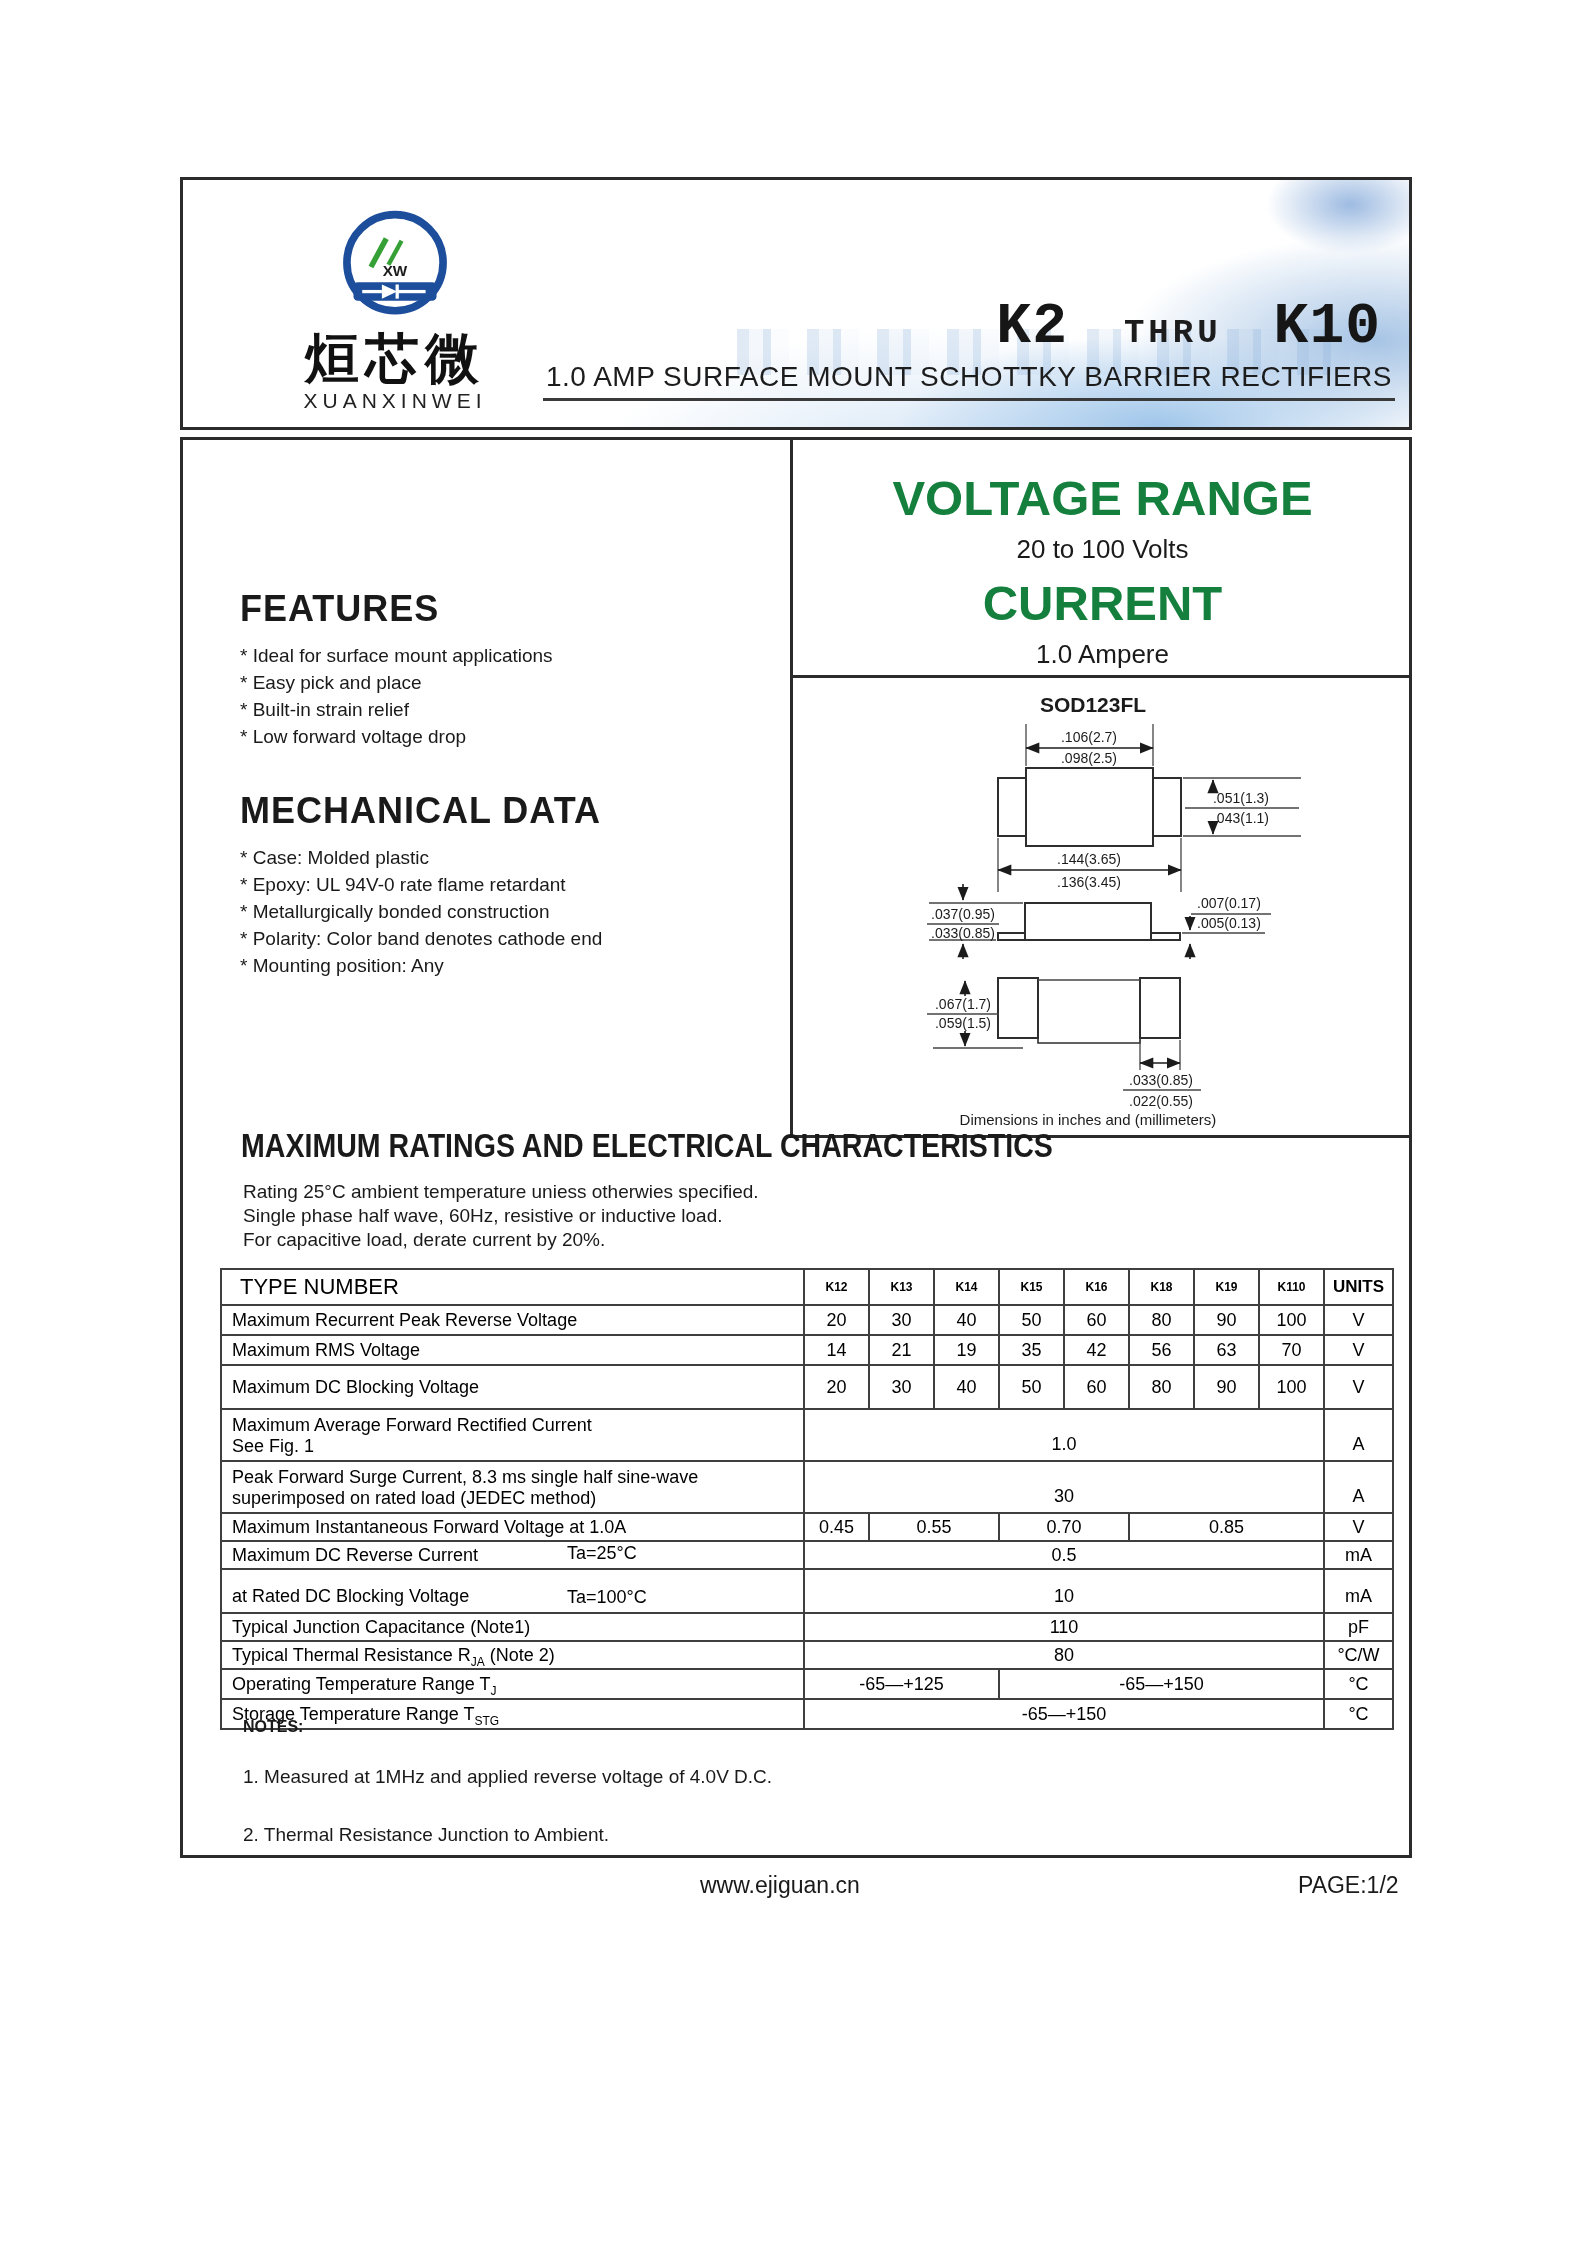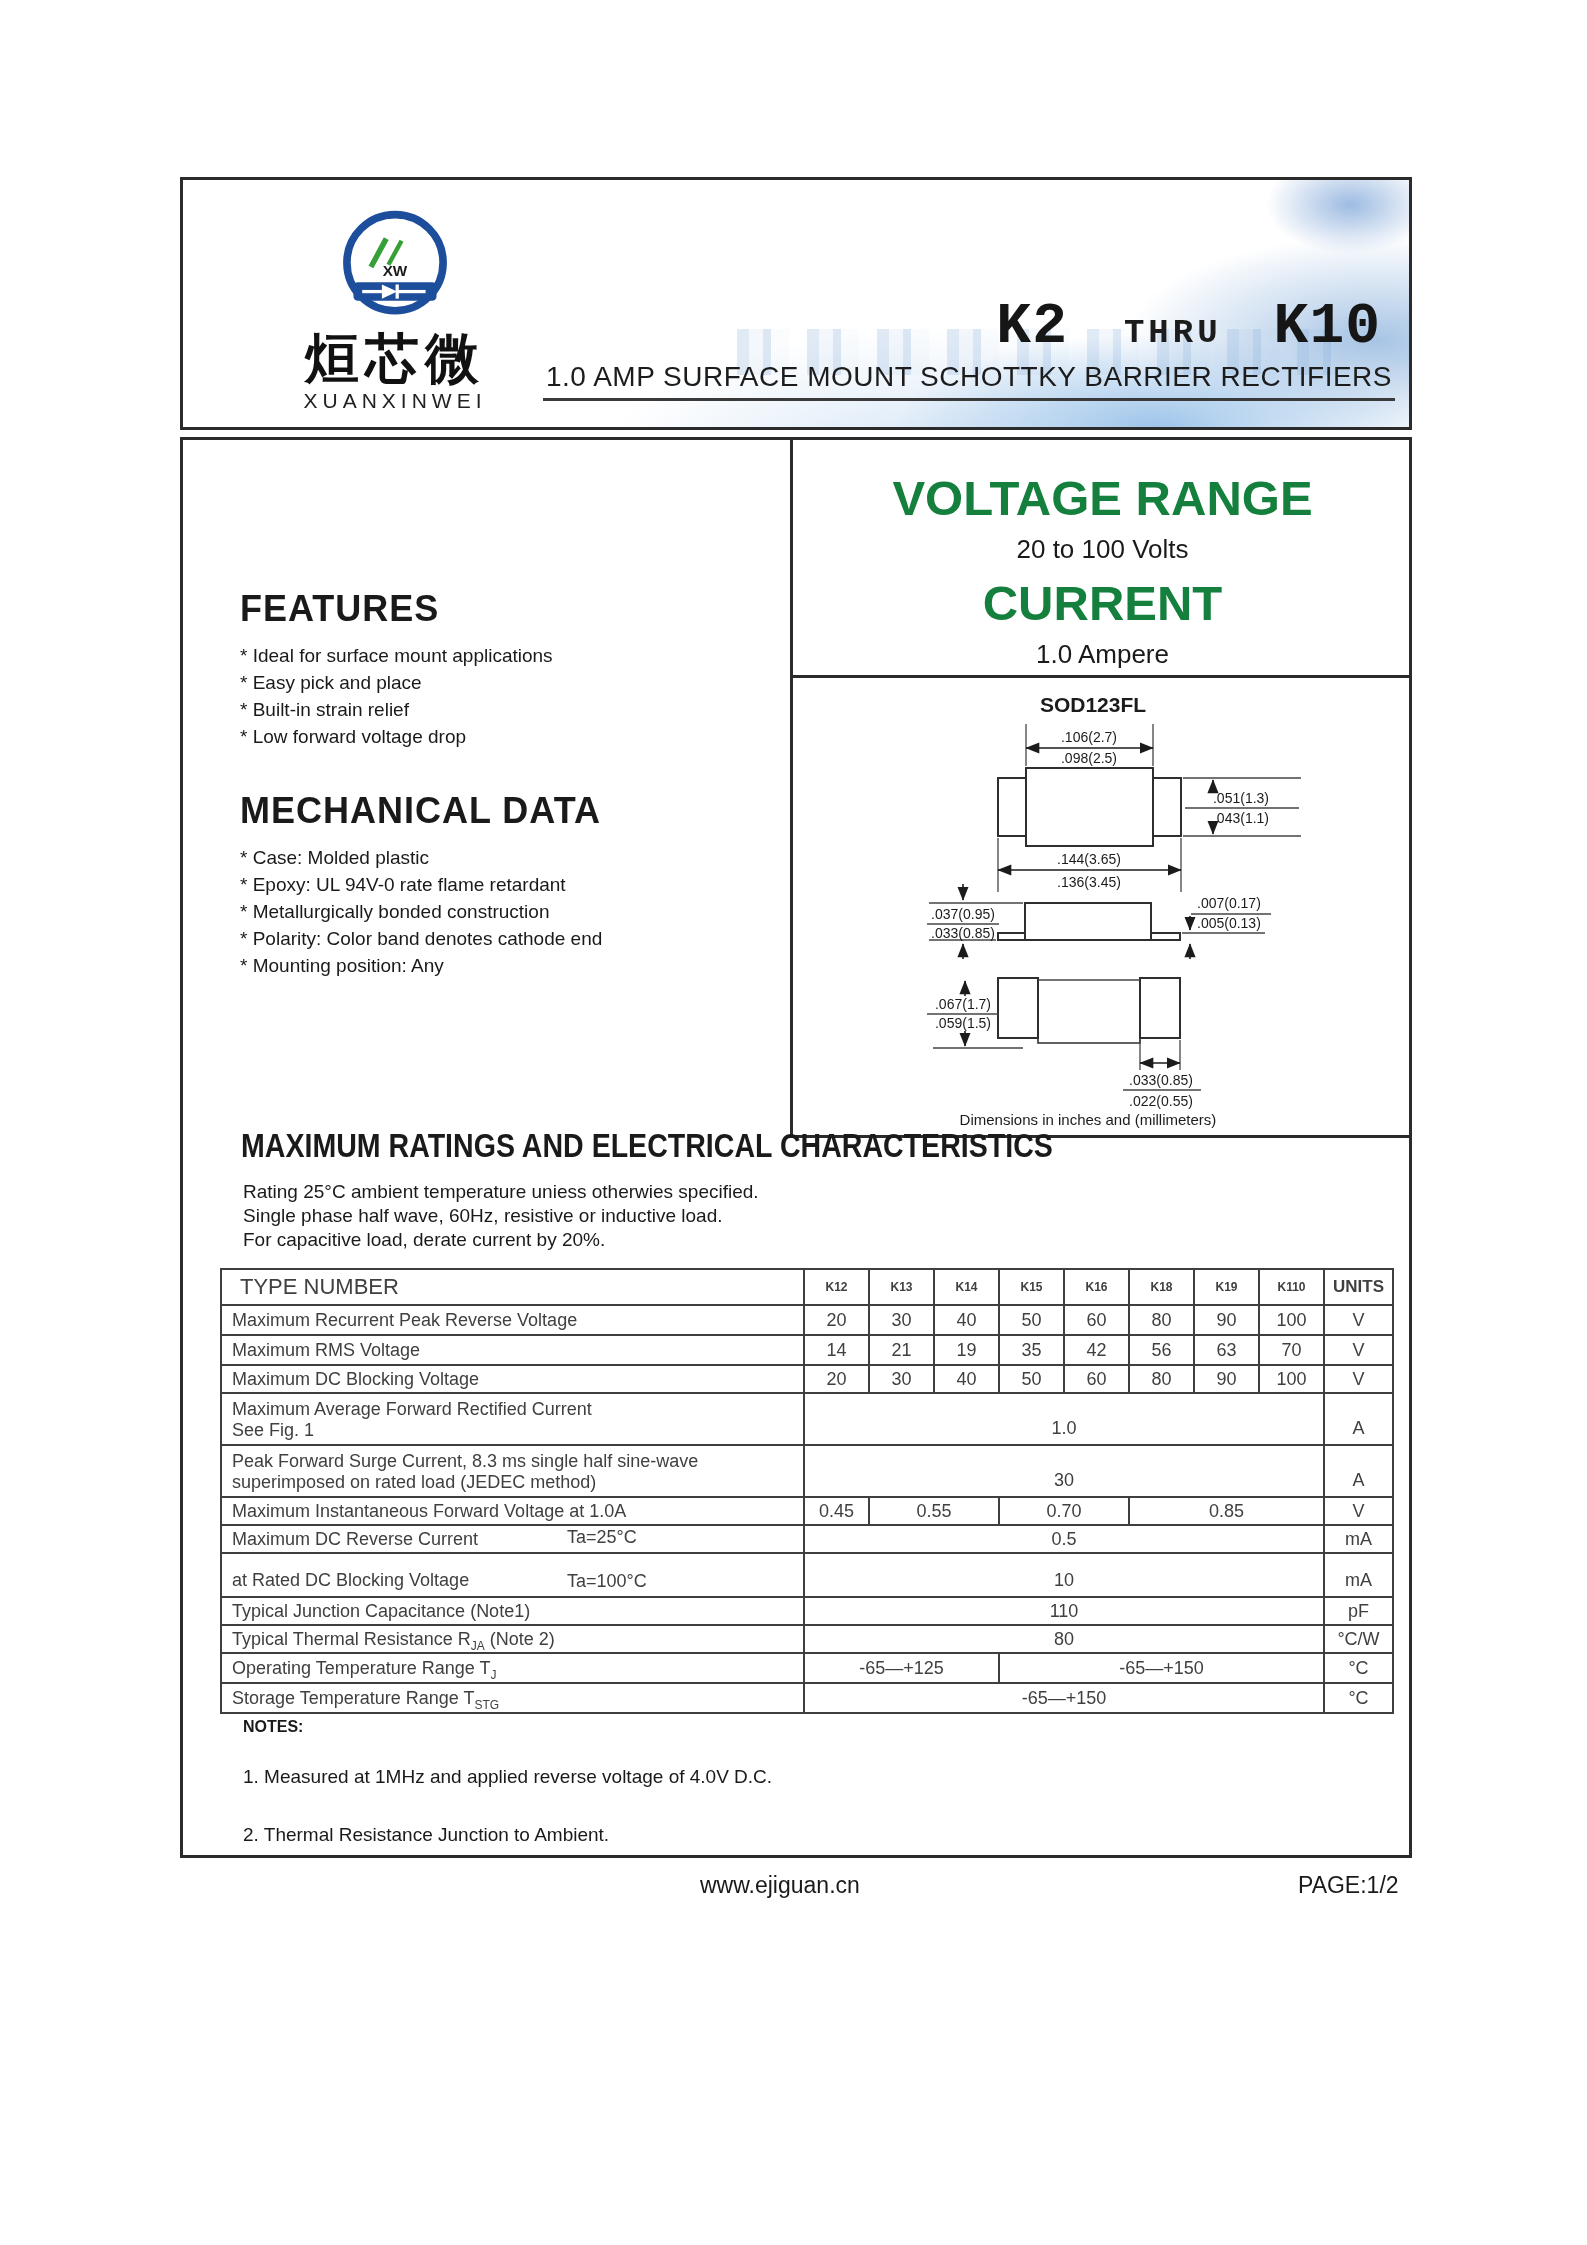--- a/index.html
+++ b/index.html
@@ -43,21 +43,21 @@
   .feat-list{position:absolute;left:57px;top:202px;font-size:19px;line-height:27px;}
   .mech-title{position:absolute;left:57px;top:350px;font-size:36px;font-weight:bold;letter-spacing:1px;}
   .mech-list{position:absolute;left:57px;top:404px;font-size:19px;line-height:27px;}
 
   .sec-title{position:absolute;left:58px;top:686px;font-size:34px;font-weight:bold;
              transform:scaleX(.84);transform-origin:left;white-space:nowrap;letter-spacing:0;}
   .sec-desc{position:absolute;left:60px;top:740px;font-size:19px;line-height:24px;}
 
   
   .tbl-wrap{position:absolute;left:37px;top:828px;}
-  table.ratings{border-collapse:collapse;table-layout:fixed;width:1172px;font-size:18px;color:#404040;border-radius:22px;}
+  table.ratings{border-collapse:collapse;table-layout:fixed;width:1172px;font-size:18px;color:#000000;border-radius:22px;}
   .ratings th,.ratings td{border:2px solid #3f3f3f;padding:0;overflow:hidden;}
   .ratings thead tr{height:36px;}
   th.hdr{font-size:22px;font-weight:normal;text-align:left;padding-left:18px;}
   th.kcol{font-size:12px;font-weight:bold;}
   th.units-h{font-size:17px;font-weight:bold;}
   td.lbl{text-align:left;padding-left:10px;position:relative;font-size:18px;}
   td.val,td.unit{text-align:center;}
   tr.bot td{vertical-align:bottom;padding-bottom:5px;}
   td.lbl .wrap{display:flex;flex-direction:column;justify-content:space-between;padding:4px 0 2px 0;box-sizing:border-box;}
   td.lbl .mid{position:absolute;left:345px;bottom:4px;white-space:nowrap;}
@@ -268,21 +268,21 @@
               <td class="val" colspan="1">14</td>
               <td class="val" colspan="1">21</td>
               <td class="val" colspan="1">19</td>
               <td class="val" colspan="1">35</td>
               <td class="val" colspan="1">42</td>
               <td class="val" colspan="1">56</td>
               <td class="val" colspan="1">63</td>
               <td class="val" colspan="1">70</td>
               <td class="unit">V</td>
             </tr>
-            <tr style="height: 28px;">
+            <tr style="height: 44px;">
               <td class="lbl"><span>Maximum DC Blocking Voltage</span></td>
               <td class="val" colspan="1">20</td>
               <td class="val" colspan="1">30</td>
               <td class="val" colspan="1">40</td>
               <td class="val" colspan="1">50</td>
               <td class="val" colspan="1">60</td>
               <td class="val" colspan="1">80</td>
               <td class="val" colspan="1">90</td>
               <td class="val" colspan="1">100</td>
               <td class="unit">V</td>

